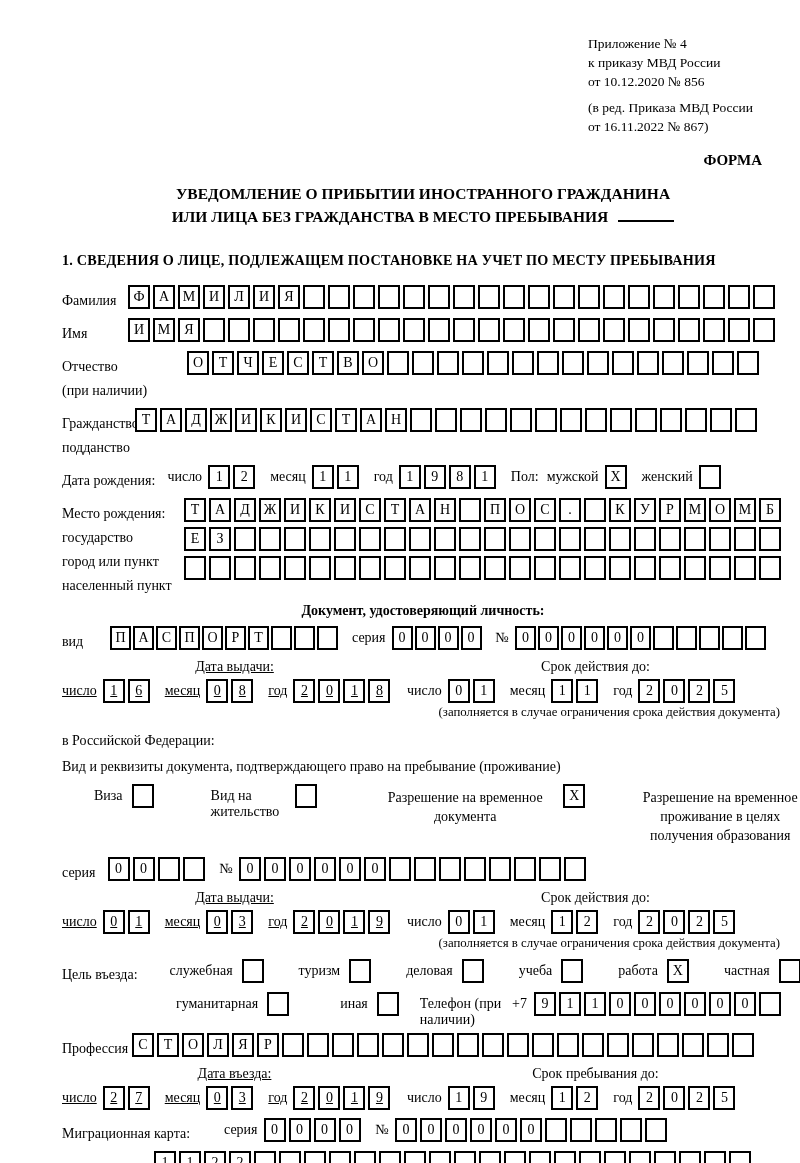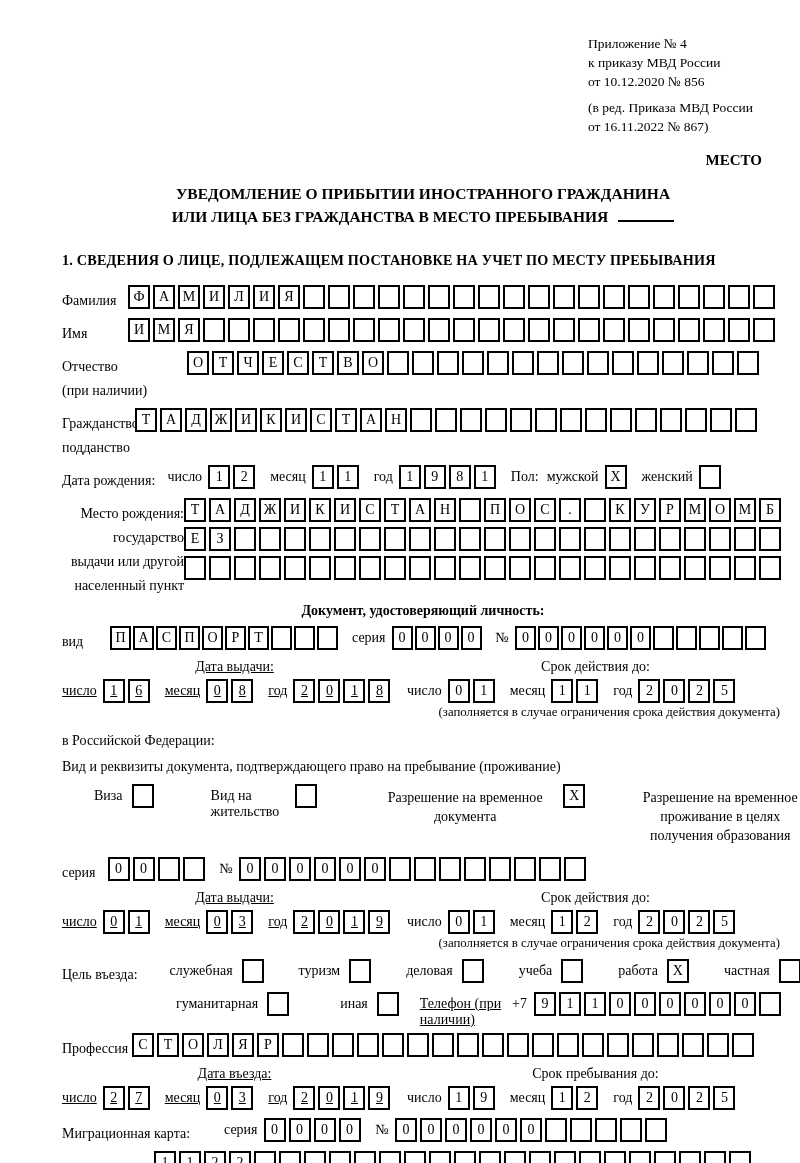--- a/index.html
+++ b/index.html
@@ -20,21 +20,21 @@
   .cell{box-sizing:border-box;flex:none;width:22px;height:24px;border:2px solid #000;margin-right:3px;
         display:flex;align-items:center;justify-content:center;font-size:14px;background:#fff;}
   .sm .cell{width:21px;margin-right:2px;}
   .t{flex:none;padding-top:4px;margin:0 6px 0 12px;}
   .t.first{margin-left:0;}
 
   .w-surname{width:66px;}
   .w-name{width:66px;}
   .w-patronymic{width:125px;}
   .w-citizenship{width:73px;}
-  .w-birthplace{width:122px;text-align:right;}
+  .w-birthplace{width:122px;}
   .w-kind{width:48px;}
   .w-profession{width:70px;}
   .w-mig{width:150px;}
   .w-rep{width:92px;font-size:13.5px;}
 
   .gridcol{display:flex;flex-direction:column;}
   .gridcol .grid{margin-bottom:5px;}
 
   .doc-h{text-align:center;font-weight:bold;font-size:14px;margin:3px 0 7px 0;}
 
@@ -51,41 +51,41 @@
   .opt .optlbl{padding-top:4px;margin-left:32px;}
   .opt .grid{margin-left:9px;}
   .optlbl.c{text-align:center;line-height:19px;padding-top:4px;}
   .ww-temp{width:178px;}
   .ww-edu{width:168px;}
 
   .purpose{justify-content:space-between;}
   .purpose .opt .optlbl{padding-top:4px;}
   .purpose2{margin-top:2px;}
   .purpose2 .ind{width:82px;flex:none;}
-  .phlbl{padding-top:4px;margin:0 10px 0 18px;text-decoration:underline;}
+  .phlbl{padding-top:4px;margin:0 10px 0 18px;}
   .phpre{padding-top:4px;margin-right:7px;}
 
   .rep{margin-top:4px;}
 </style>
 </head>
 <body>
 
 <div class="page">
 
   <div class="annex">
     <div>Приложение № 4</div>
     <div>к приказу МВД России</div>
     <div>от 10.12.2020 № 856</div>
     <div class="amend">
       <div>(в ред. Приказа МВД России</div>
       <div>от 16.11.2022 № 867)</div>
     </div>
   </div>
 
-  <div class="forma">МЕСТО</div>
+  <div class="forma">ФОРМА</div>
 
   <div class="title">
     <div>УВЕДОМЛЕНИЕ О ПРИБЫТИИ ИНОСТРАННОГО ГРАЖДАНИНА</div>
     <div><span>ИЛИ ЛИЦА БЕЗ ГРАЖДАНСТВА В МЕСТО ПРЕБЫВАНИЯ</span><span class="blank"></span></div>
   </div>
 
   <div class="section1">1. СВЕДЕНИЯ О ЛИЦЕ, ПОДЛЕЖАЩЕМ ПОСТАНОВКЕ НА УЧЕТ ПО МЕСТУ ПРЕБЫВАНИЯ</div>
 
   <div class="row">
     <div class="lbl w-surname">Фамилия</div>
@@ -244,21 +244,21 @@
     <span class="t">женский</span>
     <span class="grid">
         <span class="cell"></span>
       </span>
   </div>
 
   <div class="row">
     <div class="lbl w-birthplace">
       <div>Место рождения:</div>
       <div>государство</div>
-      <div>выдачи или другой</div>
+      <div>город или пункт</div>
       <div>населенный пункт</div>
     </div>
     <div class="gridcol">
       <div class="grid">
           <span class="cell">Т</span>
           <span class="cell">А</span>
           <span class="cell">Д</span>
           <span class="cell">Ж</span>
           <span class="cell">И</span>
           <span class="cell">К</span>

